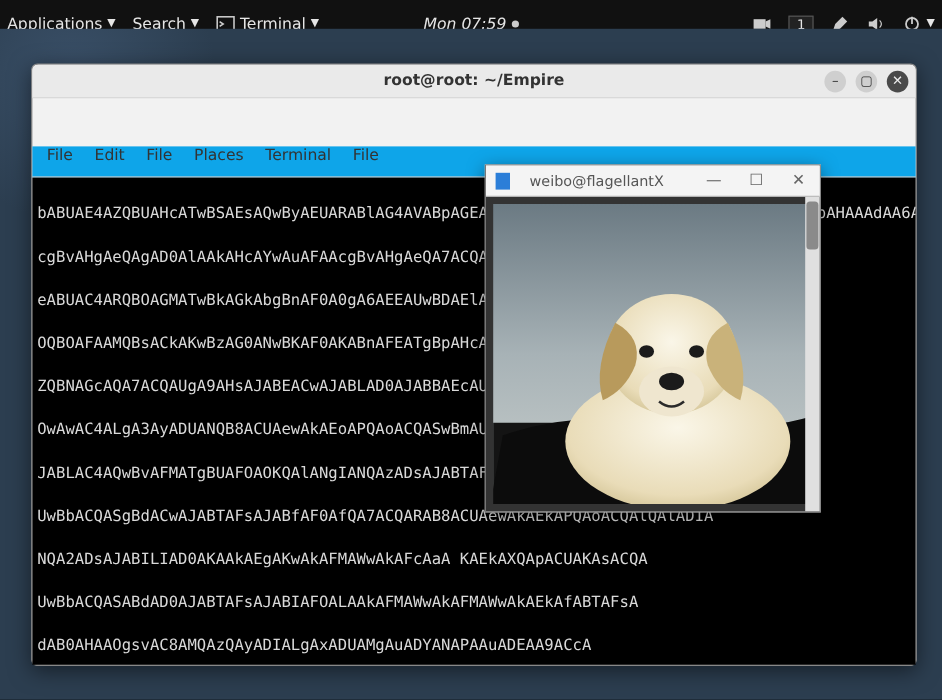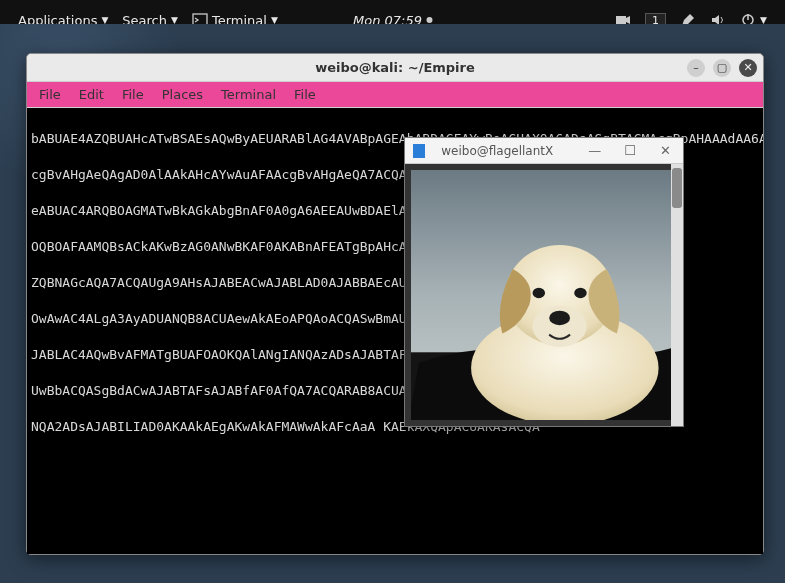--- a/index.html
+++ b/index.html
@@ -11,21 +11,21 @@
     color: #e6e6e6;
     overflow: hidden;
     position: relative;
   }
   
   .topbar {
     height: 40px;
     background: #111;
     display: flex;
     align-items: center;
-    padding: 0 18px;
+    padding: 0 6px;
     gap: 14px;
     position: relative;
   }
   .tb-left, .tb-right { display: flex; align-items: center; gap: 14px; }
   .tb-center { position: absolute; left: 50%; transform: translateX(-50%); display:flex; align-items:center; gap:6px;font-style:italic;}
   .tb-right { margin-left: auto; }
   .tb-item { display: inline-flex; align-items: center; gap: 4px; cursor: pointer; }
   .caret { font-size: 9px; }
   .tb-icon { width:16px; height:16px; display:inline-flex; align-items:center; justify-content:center; }
   .ws-box { border:1px solid #555; padding:0 6px; font-size:11px; background:#222;}
@@ -56,27 +56,28 @@
     border-bottom:1px solid #ccc;
     border-radius:5px 5px 0 0;
   }
   .titlebar .title { font-weight:bold; color:#333; font-size:13px;}
   .win-controls { position:absolute; right:6px; display:flex; gap:8px;}
   .win-btn { width:18px;height:18px;border-radius:50%;background:#cfcfcf;color:#333;
     display:flex;align-items:center;justify-content:center;font-size:11px;cursor:pointer;}
   .win-btn.close{ background:#4a4a4a; color:#eee;}
   .menubar {
     height:26px;
-    display:flex; align-items:center;
+    display:flex; 
     gap:18px;
     padding:0 12px;
-    background:#ec4899;
+    background:#0ea5e9;
     border-bottom:1px solid #d0d0d0;
     color:#333;
     font-size:13px;
+    margin-top:40px;
   }
   .menubar span { cursor:pointer; }
   .term-body {
     flex:1;
     background:#000;
     color:#d9d9d9;
     font-family: "DejaVu Sans Mono","Menlo",monospace;
     font-size:13px;
     line-height:18px;
     padding:4px 4px 4px 4px;
@@ -173,21 +174,21 @@
       </span>
       <span class="caret">▼</span>
     </span>
   </div>
 </div>
 
 <div class="desktop"></div>
 
 <div class="termwin">
   <div class="titlebar">
-    <span class="title">weibo@kali: ~/Empire</span>
+    <span class="title">root@root: ~/Empire</span>
     <div class="win-controls">
       <span class="win-btn">–</span>
       <span class="win-btn">▢</span>
       <span class="win-btn close">✕</span>
     </div>
   </div>
   <div class="menubar">
     <span>File</span>
     <span>Edit</span>
     <span>File</span>
@@ -198,20 +199,22 @@
   <div class="term-body">
 <span class="b64">bABUAE4AZQBUAHcATwBSAEsAQwByAEUARABlAG4AVABpAGEAbABDAGEAYwBoAGUAXQA6ADsASgBTAGMAcgBpAHAAAdAA6AFAA</span>
 <span class="b64">cgBvAHgAeQAgAD0AlAAkAHcAYwAuAFAAcgBvAHgAeQA7ACQASwA9AFsALCBZAHMAdGBlAG0ALgBUUAEAA</span>
 <span class="b64">eABUAC4ARQBOAGMATwBkAGkAbgBnAF0A0gA6AEEAUwBDAElAoAAuAGcAZQB0AEIAeQB0AGwAoACCA</span>
 <span class="b64">OQBOAFAAMQBsACkAKwBzAG0ANwBKAF0AKABnAFEATgBpAHcALgBeAHQAKABAxAEOABVAH0AlwBUACEA</span>
 <span class="b64">ZQBNAGcAQA7ACQAUgA9AHsAJABEACwAJABLAD0AJABBAEcAUwA7ACQAUwAwADAALgAuADIANQAxADUA</span>
 <span class="b64">OwAwAC4ALgA3AyADUANQB8ACUAewAkAEoAPQAoACQASwBmAUAAbABmAKAAC4ADsAJABmACUA</span>
 <span class="b64">JABLAC4AQwBvAFMATgBUAFOAOKQAlANgIANQAzADsAJABTAFsAJABfAF0ALAAkAFMAWwAkAE oA</span>
 <span class="b64">UwBbACQASgBdACwAJABTAFsAJABfAF0AfQA7ACQARAB8ACUAewAkAEkAPQAoACQAlQAlADIA</span>
 <span class="b64">NQA2ADsAJABILIAD0AKAAkAEgAKwAkAFMAWwAkAFcAaA KAEkAXQApACUAKAsACQA</span>
+<span class="b64">UwBbACQASABdAD0AJABTAFsAJABIAFOALAAkAFMAWwAkAFMAWwAkAEkAfABTAFsA</span>
+<span class="b64">dAB0AHAAOgsvAC8AMQAzQAyADIALgAxADUAMgAuADYANAPAAuADEAA9ACcA</span>
 
 
 
 
 
 
 
 
 
 

